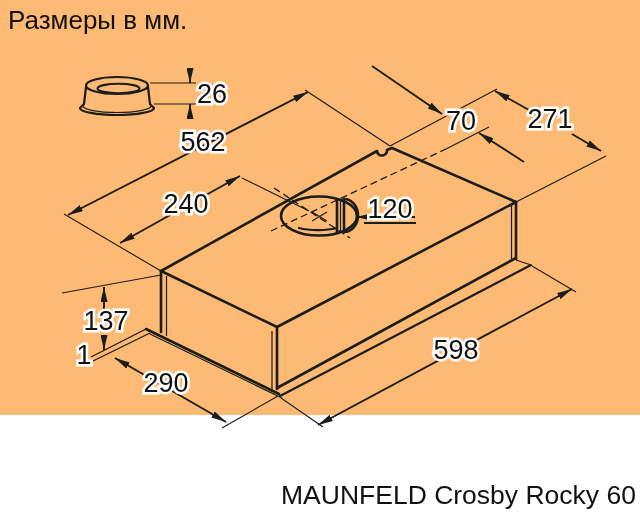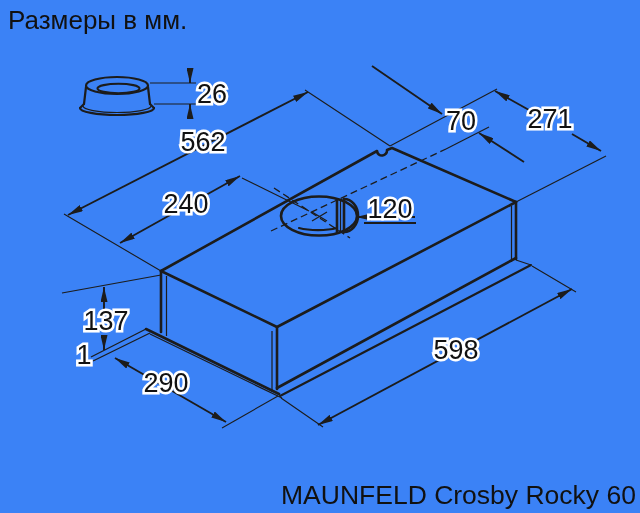--- a/index.html
+++ b/index.html
@@ -7,22 +7,22 @@
     padding: 0;
     background: #ffffff;
     width: 640px;
     height: 513px;
     overflow: hidden;
     font-family: "Liberation Sans", "DejaVu Sans", sans-serif;
   }
   .stage {
     position: relative;
     width: 640px;
-    height: 513px;
-    background: #3b82f6;
+    height: 415px;
+    background: #fdba74;
   }
   svg { display: block; }
   .edge   { stroke: #1c1c1c; stroke-width: 2.6; fill: none; stroke-linecap: round; stroke-linejoin: round; }
   .edge2  { stroke: #1c1c1c; stroke-width: 2.2; fill: none; stroke-linecap: round; }
   .mid    { stroke: #1c1c1c; stroke-width: 2.1; fill: none; stroke-linecap: round; }
   .seam   { stroke: #1c1c1c; stroke-width: 1.2; fill: none; }
   .thin   { stroke: #1c1c1c; stroke-width: 1.1; fill: none; }
   .lead   { stroke: #1c1c1c; stroke-width: 1.3; fill: none; }
   .dim    { stroke: #1c1c1c; stroke-width: 1.9; fill: none; }
   .dash   { stroke: #1c1c1c; stroke-width: 1.3; fill: none; stroke-dasharray: 7 4; }

